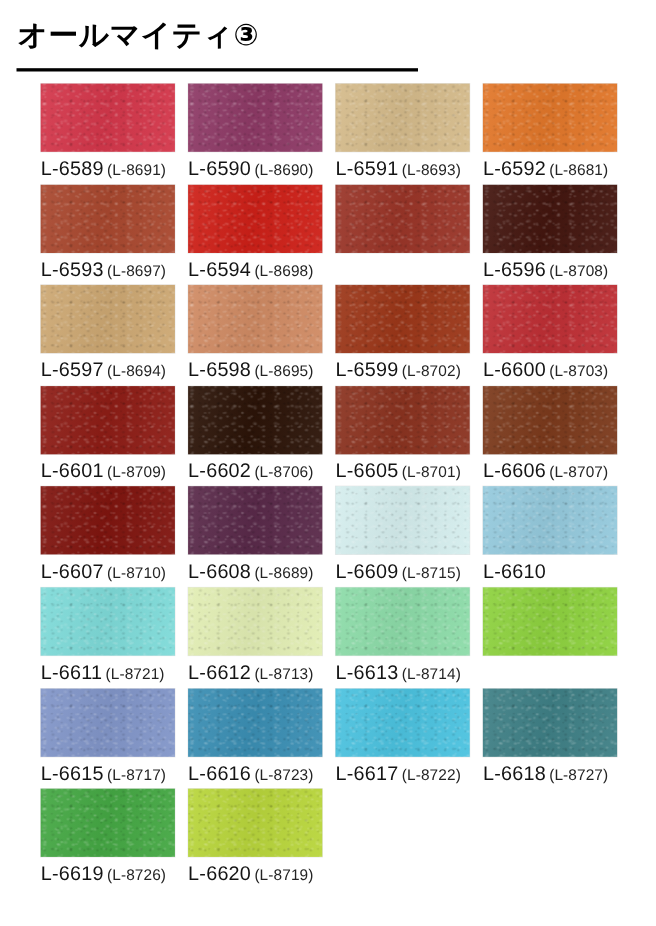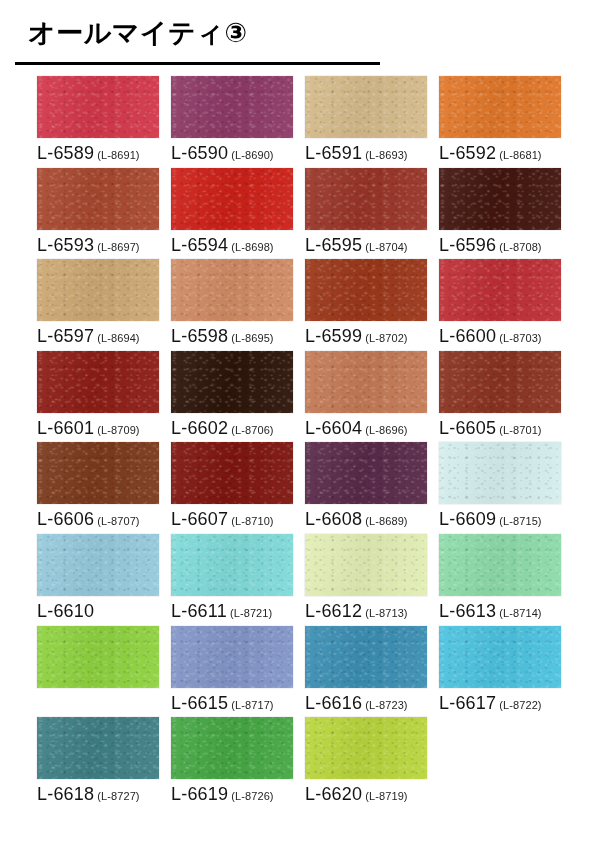--- a/index.html
+++ b/index.html
@@ -22,21 +22,20 @@
     position: relative;
     box-sizing: border-box;
   }
 
   
   .header {
     position: absolute;
     left: 0;
     top: 0;
     width: 500px;
-    padding-left: 12px;
   }
   .page-title {
     font-family: "DejaVu Sans", "Liberation Sans", sans-serif;
     font-size: 27px;
     font-weight: 700;
     letter-spacing: 0.5px;
     color: #000000;
     margin: 0;
     padding: 16px 0 0 16px;
     line-height: 1.25;
@@ -114,21 +113,21 @@
     white-space: nowrap;
     line-height: 1;
   }
   .code-main {
     font-size: 18px;
     font-weight: 400;
     color: #141414;
     letter-spacing: 0.2px;
   }
   .code-sub {
-    font-size: 11px;
+    font-size: 14px;
     font-weight: 400;
     color: #242424;
     margin-left: 3px;
     letter-spacing: 0.1px;
   }
   .code-sub:empty { display: none; }
 </style>
 </head>
 <body>
 
@@ -159,21 +158,20 @@
       <div class="swatch-cell">
         <div class="swatch-chip" style="background-color: rgb(169, 72, 47);"></div>
         <div class="swatch-label"><span class="code-main">L-6593</span><span class="code-sub">(L-8697)</span></div>
       </div>
       <div class="swatch-cell">
         <div class="swatch-chip" style="background-color: rgb(206, 32, 24);"></div>
         <div class="swatch-label"><span class="code-main">L-6594</span><span class="code-sub">(L-8698)</span></div>
       </div>
       <div class="swatch-cell">
         <div class="swatch-chip" style="background-color: rgb(154, 53, 40);"></div>
-        <div class="swatch-label"><span class="code-main">L-6595</span><span class="code-sub">(L-8704)</span></div>
       </div>
       <div class="swatch-cell">
         <div class="swatch-chip" style="background-color: rgb(68, 22, 15);"></div>
         <div class="swatch-label"><span class="code-main">L-6596</span><span class="code-sub">(L-8708)</span></div>
       </div>
       <div class="swatch-cell">
         <div class="swatch-chip" style="background-color: rgb(205, 168, 115);"></div>
         <div class="swatch-label"><span class="code-main">L-6597</span><span class="code-sub">(L-8694)</span></div>
       </div>
       <div class="swatch-cell">
@@ -190,24 +188,20 @@
       </div>
       <div class="swatch-cell">
         <div class="swatch-chip" style="background-color: rgb(142, 29, 22);"></div>
         <div class="swatch-label"><span class="code-main">L-6601</span><span class="code-sub">(L-8709)</span></div>
       </div>
       <div class="swatch-cell">
         <div class="swatch-chip" style="background-color: rgb(44, 20, 8);"></div>
         <div class="swatch-label"><span class="code-main">L-6602</span><span class="code-sub">(L-8706)</span></div>
       </div>
       <div class="swatch-cell">
-        <div class="swatch-chip" style="background-color: rgb(196, 122, 86);"></div>
-        <div class="swatch-label"><span class="code-main">L-6604</span><span class="code-sub">(L-8696)</span></div>
-      </div>
-      <div class="swatch-cell">
         <div class="swatch-chip" style="background-color: rgb(139, 51, 32);"></div>
         <div class="swatch-label"><span class="code-main">L-6605</span><span class="code-sub">(L-8701)</span></div>
       </div>
       <div class="swatch-cell">
         <div class="swatch-chip" style="background-color: rgb(124, 58, 28);"></div>
         <div class="swatch-label"><span class="code-main">L-6606</span><span class="code-sub">(L-8707)</span></div>
       </div>
       <div class="swatch-cell">
         <div class="swatch-chip" style="background-color: rgb(128, 21, 15);"></div>
         <div class="swatch-label"><span class="code-main">L-6607</span><span class="code-sub">(L-8710)</span></div>

